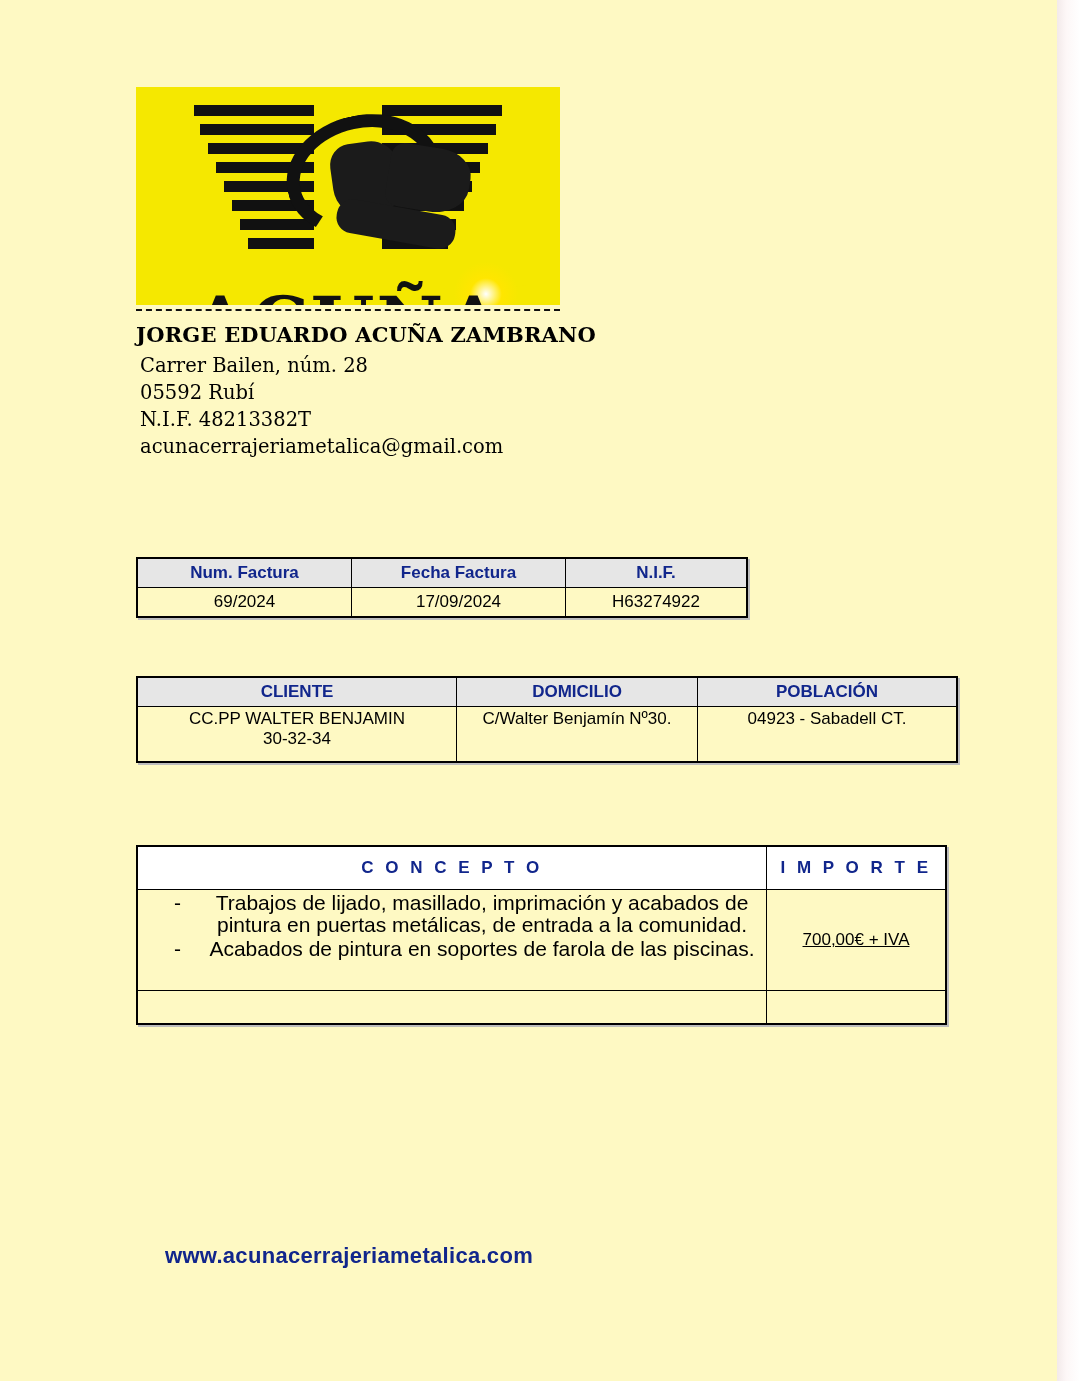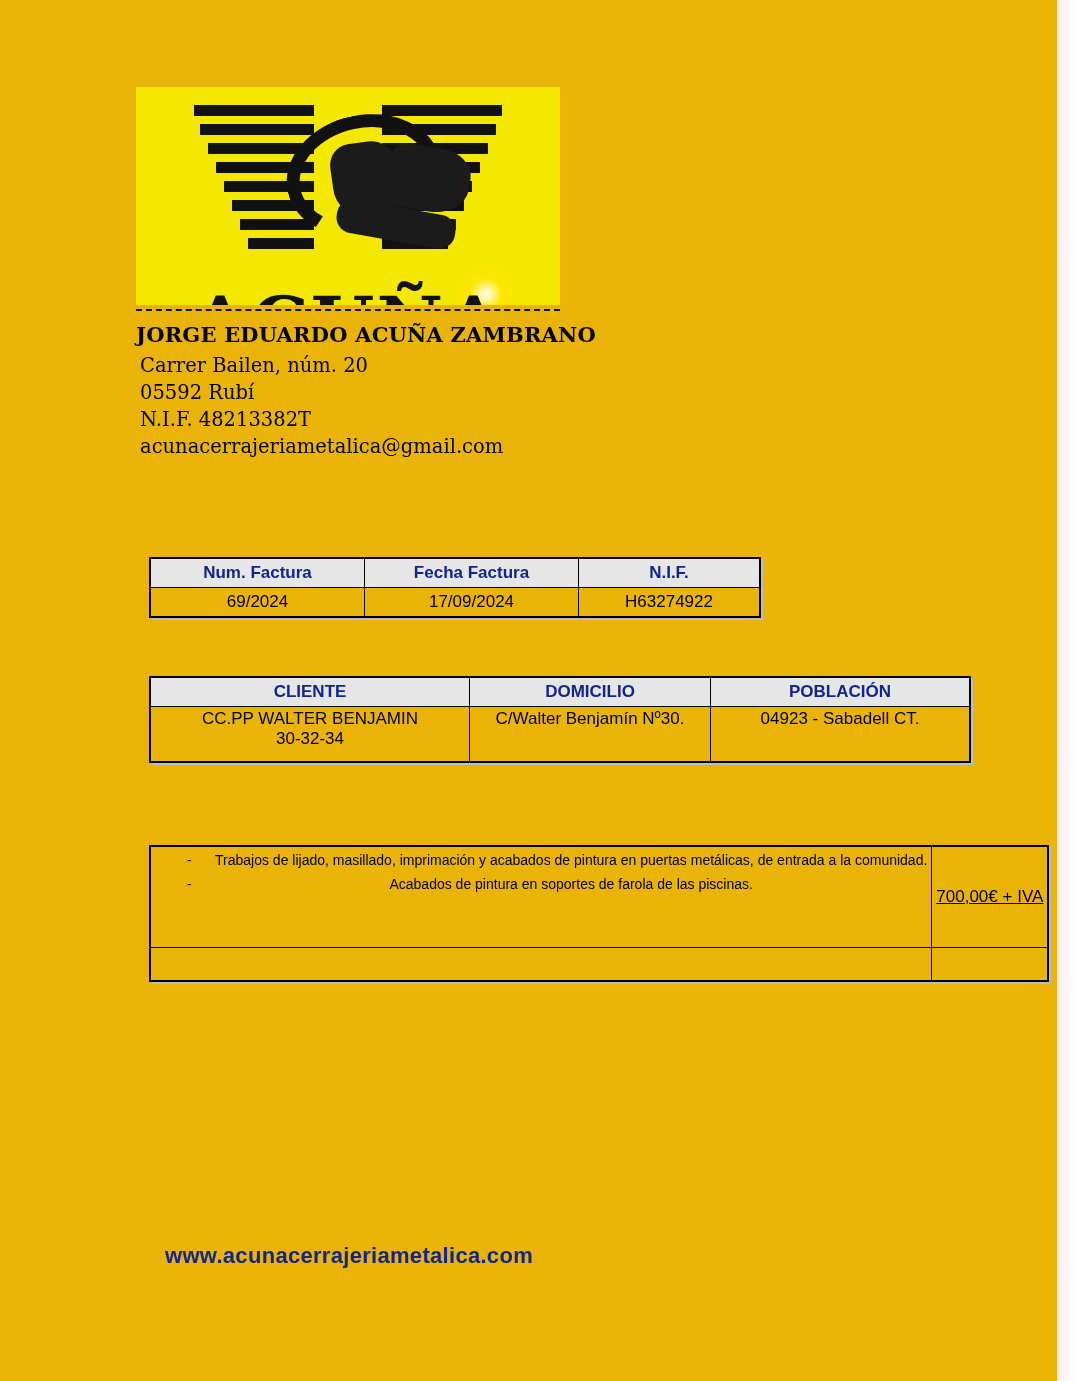--- a/index.html
+++ b/index.html
@@ -12,21 +12,21 @@
     height: 1381px;
     position: relative;
     font-family: "Liberation Sans", sans-serif;
     overflow: hidden;
   }
   .page {
     position: absolute;
     left: 0; top: 0;
     width: 1057px;
     height: 1381px;
-    background: #eab308;
+    background: #fef9c3;
   }
   .page-edge {
     position: absolute;
     right: 0; top: 0;
     width: 23px;
     height: 1381px;
     background: linear-gradient(to right, #f3eaea 0%, #fdf7f7 40%, #ffffff 100%);
   }
 
   
@@ -155,21 +155,20 @@
     font-family: "DejaVu Serif", serif;
     font-size: 19.5px;
     color: #000;
     line-height: 27px;
   }
 
   
   table {
     border-collapse: collapse;
     position: absolute;
-    margin-left: 13px;
   }
   .tbl td, .tbl th {
     border: 1px solid #000;
     text-align: center;
     font-family: "Liberation Sans", sans-serif;
     font-size: 17px;
     color: #000;
     padding: 2px 4px;
   }
   .tbl th {
@@ -210,21 +209,21 @@
   }
   .concept-filler td { height: 28px; }
   .bullet-list {
     margin: 0;
     padding: 0;
     list-style: none;
   }
   .bullet-list li {
     position: relative;
     padding-left: 60px;
-    font-size: 14px;
+    font-size: 21px;
     line-height: 22px;
     margin-bottom: 2px;
     color: #000;
   }
   .bullet-list li:before {
     content: "-";
     position: absolute;
     left: 32px;
     top: 0;
   }
@@ -288,21 +287,21 @@
       <div class="ray" style="transform:rotate(320deg);"></div>
     </div>
     <div class="spark"></div>
     <div class="logo-word">ACUÑA</div>
 
   </div>
   <div class="logo-underline"></div>
 
   <div class="issuer">JORGE EDUARDO ACUÑA ZAMBRANO</div>
   <div class="issuer-lines">
-    <div>Carrer Bailen, núm. 20</div>
+    <div>Carrer Bailen, núm. 28</div>
     <div>05592 Rubí</div>
     <div>N.I.F.   48213382T</div>
     <div>acunacerrajeriametalica@gmail.com</div>
   </div>
 
   <table class="tbl outer-thick" id="invoice-meta-table">
     <tbody>
         <tr>
       <th style="width:205px">Num. Factura</th>
       <th style="width:205px">Fecha Factura</th>
@@ -329,20 +328,24 @@
         <div>30-32-34</div>
       </td>
       <td>C/Walter Benjamín Nº30.</td>
       <td>04923 - Sabadell CT.</td>
     </tr>
   </tbody>
     </table>
 
   <table class="tbl outer-thick" id="concept-table">
     <tbody>
+        <tr>
+      <th style="width:620px">C O N C E P T O</th>
+      <th style="width:170px">I M P O R T E</th>
+    </tr>
     <tr>
       <td class="concept-body-cell">
         <ul class="bullet-list">
           <li>Trabajos de lijado, masillado, imprimación y acabados de pintura en puertas metálicas, de entrada a la comunidad.</li>
           <li>Acabados de pintura en soportes de farola de las piscinas.</li>
         </ul>
       </td>
       <td class="concept-amount-cell">700,00€ + IVA</td>
     </tr>
     <tr class="concept-filler">

